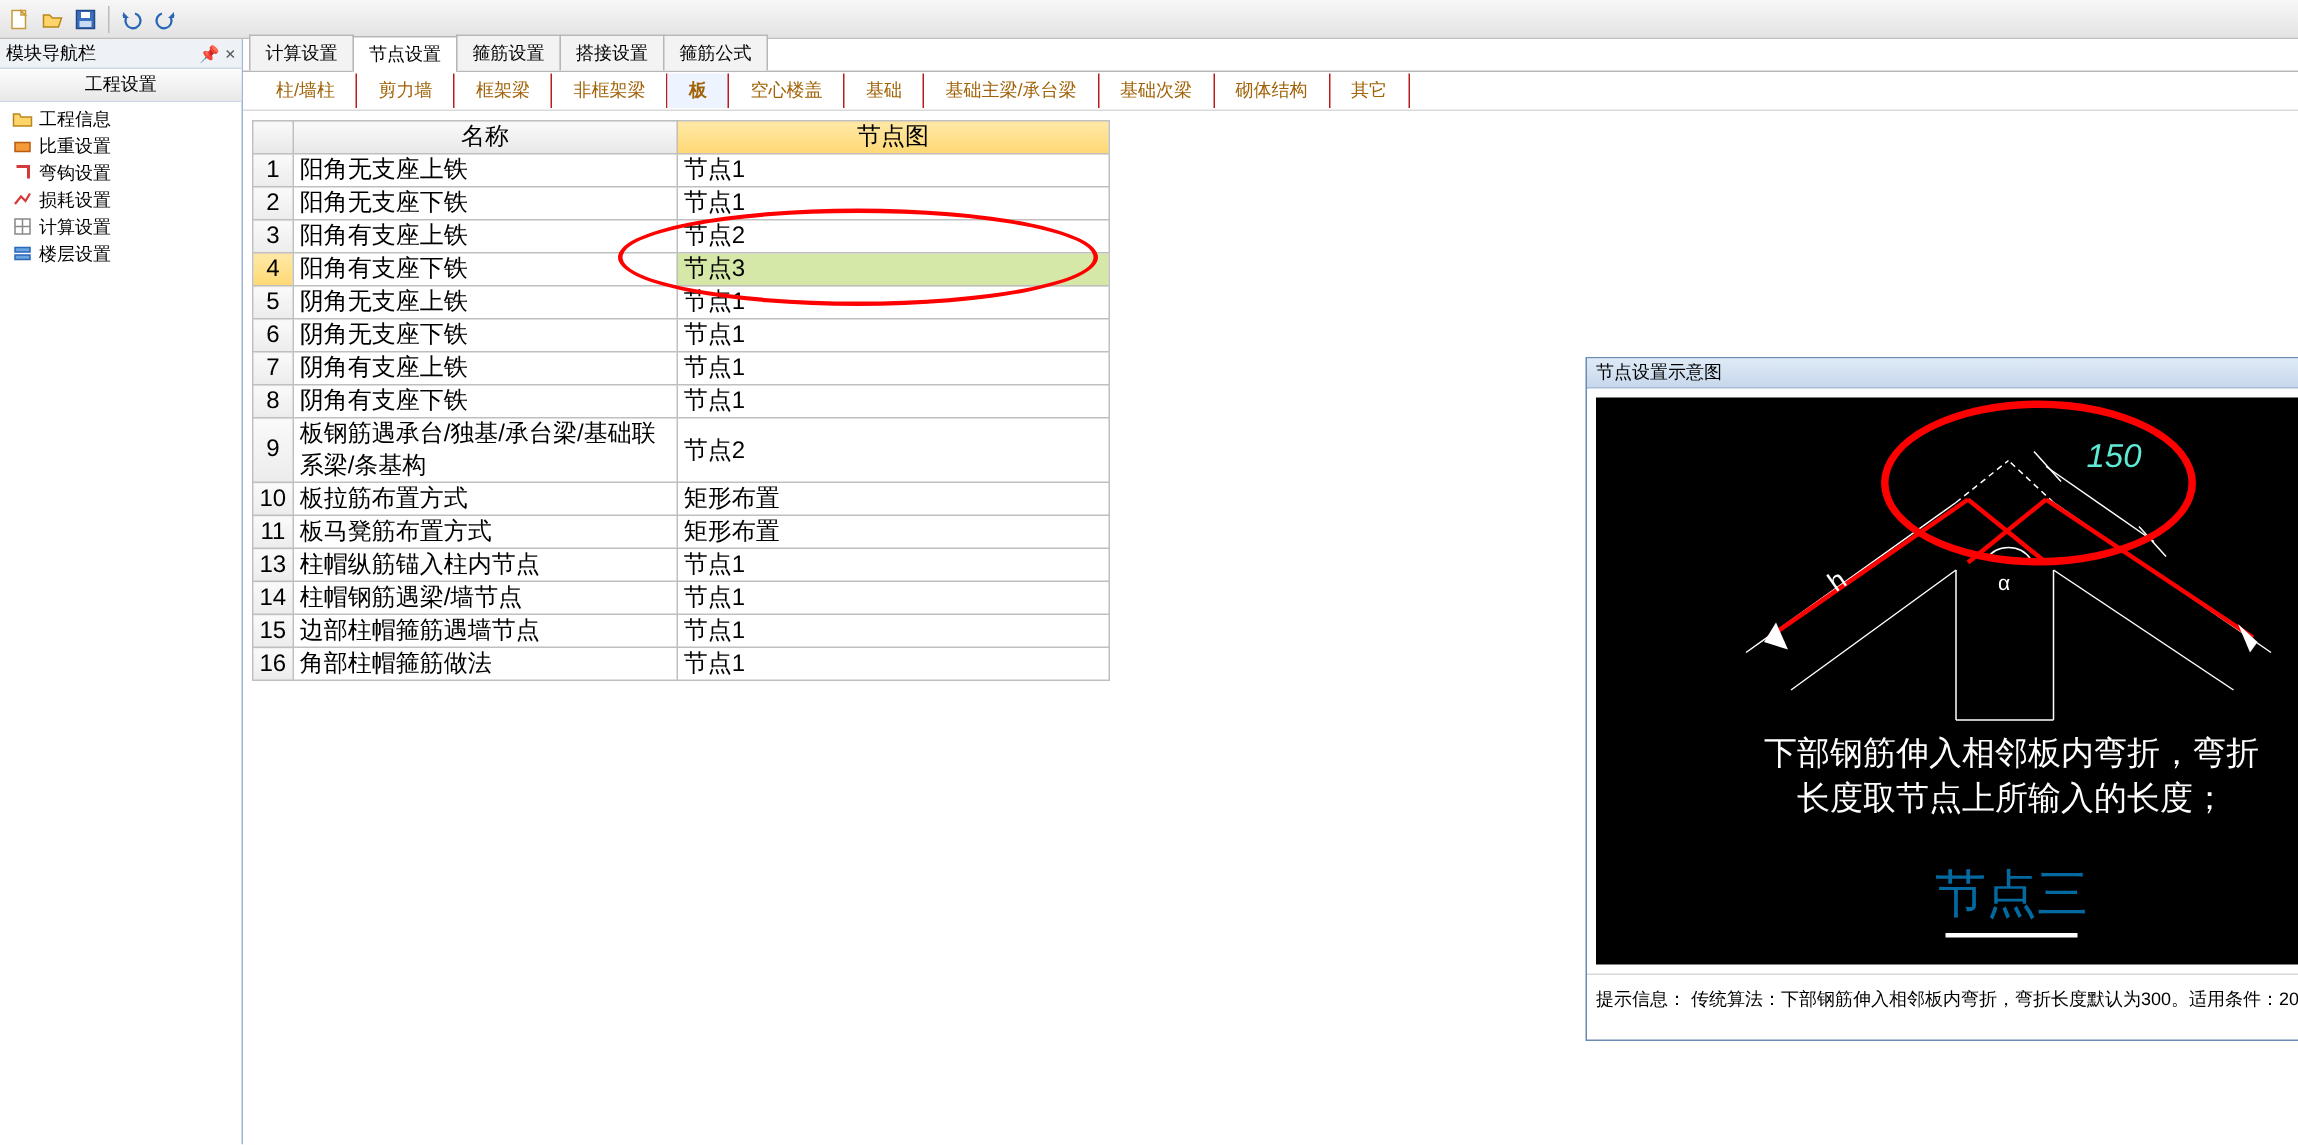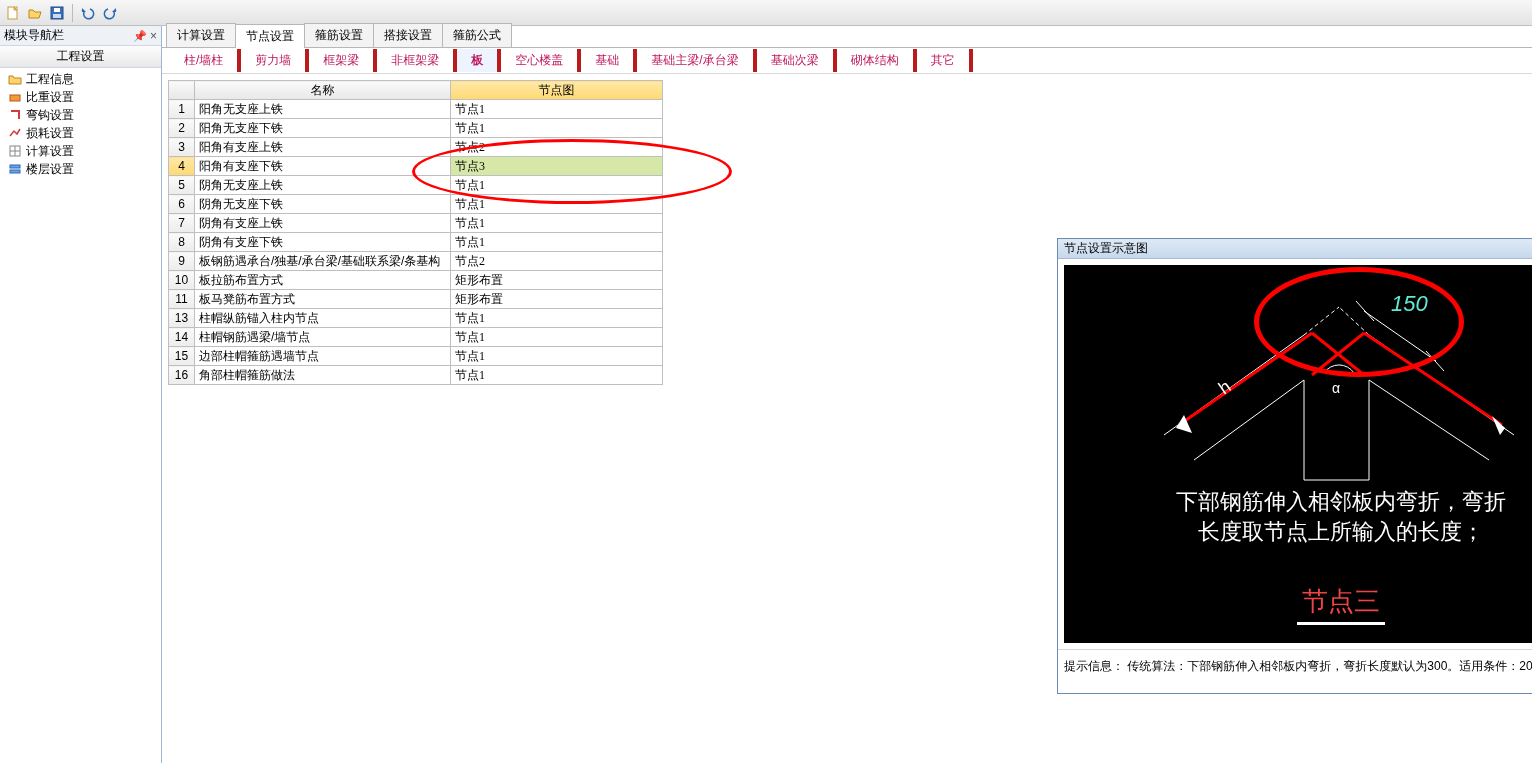--- a/index.html
+++ b/index.html
@@ -131,36 +131,36 @@
   display: flex;
   align-items: center;
   padding-left: 8px;
   gap: 0;
   border-bottom: 1px solid #d9d9d9;
 }
 .tab2 {
   padding: 3px 14px;
   cursor: pointer;
   font-size: 12px;
-  border-right: 4px solid #b91c1c;
-  color: #be185d;
+  border-right: 1px solid #b91c1c;
+  color: #a16207;
 }
 .tab2.active {
   background: #eef4ff;
   font-weight: bold;
 }
 
 
 .grid-wrap {
   padding: 6px 0 0 6px;
   position: relative;
 }
 table.grid {
   border-collapse: collapse;
-  font-size: 12px;
+  font-size: 16px;
   background: #fff;
 }
 table.grid th, table.grid td {
   border: 1px solid #bfbfbf;
   height: 19px;
   padding: 0 4px;
   text-align: left;
 }
 table.grid th {
   background: linear-gradient(#fafafa, #e8e8e8);
@@ -175,21 +175,21 @@
   text-align: center;
   width: 26px;
 }
 table.grid tr.selected td.rownum {
   background: linear-gradient(#ffe9a7, #ffd873);
 }
 table.grid tr.selected td.cell-node {
   background: #d6e8a8;
 }
 .col-name { width: 256px; }
-.col-node { width: 212px; font-family: Liberation Serif, serif; }
+.col-node { width: 288px; }
 
 
 .ellipse {
   position: absolute;
   border: 3px solid #ff0000;
   border-radius: 50%;
   pointer-events: none;
 }
 
 
@@ -225,22 +225,22 @@
 }
 .diag-text {
   position: absolute;
   color: #fff;
   font-size: 22px;
   text-align: center;
   width: 100%;
 }
 .diag-node-label {
   position: absolute;
-  color: #ef4444;
-  font-size: 26px;
+  color: #0369a1;
+  font-size: 34px;
   left: 50%;
   transform: translateX(-50%);
   bottom: 24px;
 }
 .diag-underline {
   position: absolute;
   background: #fff;
   height: 3px;
   width: 88px;
   left: 50%;

